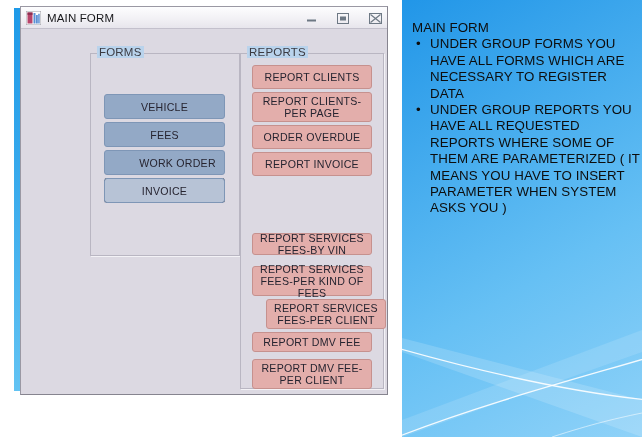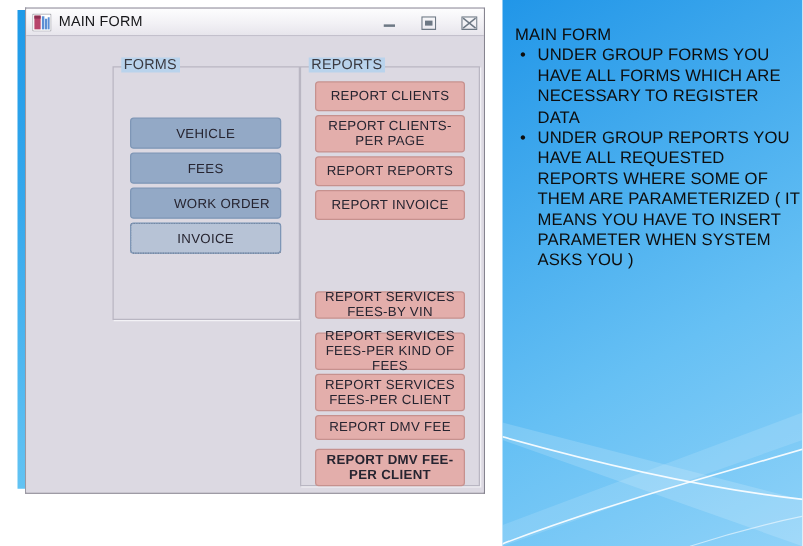--- a/index.html
+++ b/index.html
@@ -270,38 +270,38 @@
       <div class="groupbox" id="grp-reports">
         <span class="group-legend">REPORTS</span>
 
         <div class="btn btn-report" style="top:11px;  height:24px;">
             <span class="wrap2">REPORT CLIENTS</span>
           </div>
         <div class="btn btn-report" style="top:38px;  height:30px;">
             <span class="wrap2">REPORT CLIENTS-PER PAGE</span>
           </div>
         <div class="btn btn-report" style="top:71px;  height:24px;">
-            <span class="wrap2">REPORT REPORTS</span>
+            <span class="wrap2">ORDER OVERDUE</span>
           </div>
         <div class="btn btn-report" style="top:98px;  height:24px;">
             <span class="wrap2">REPORT INVOICE</span>
           </div>
         <div class="btn btn-report" style="top:179px; height:22px;">
             <span class="wrap2">REPORT SERVICES FEES-BY VIN</span>
           </div>
         <div class="btn btn-report" style="top:212px; height:30px;">
             <span class="wrap2">REPORT SERVICES FEES-PER KIND OF FEES</span>
           </div>
-        <div class="btn btn-report" style="top:245px; height:30px;">
+        <div class="btn btn-report" style="top:245px; height:30px;margin-left:14px;">
             <span class="wrap2">REPORT SERVICES FEES-PER CLIENT</span>
           </div>
         <div class="btn btn-report" style="top:278px; height:20px;">
             <span class="wrap2">REPORT DMV FEE</span>
           </div>
-        <div class="btn btn-report" style="top:305px; height:30px;font-weight:bold;">
+        <div class="btn btn-report" style="top:305px; height:30px;">
             <span class="wrap2">REPORT DMV FEE-PER CLIENT</span>
           </div>
       </div>
 
     </div>
   </div>
 
 </div>
 
 </body></html>

